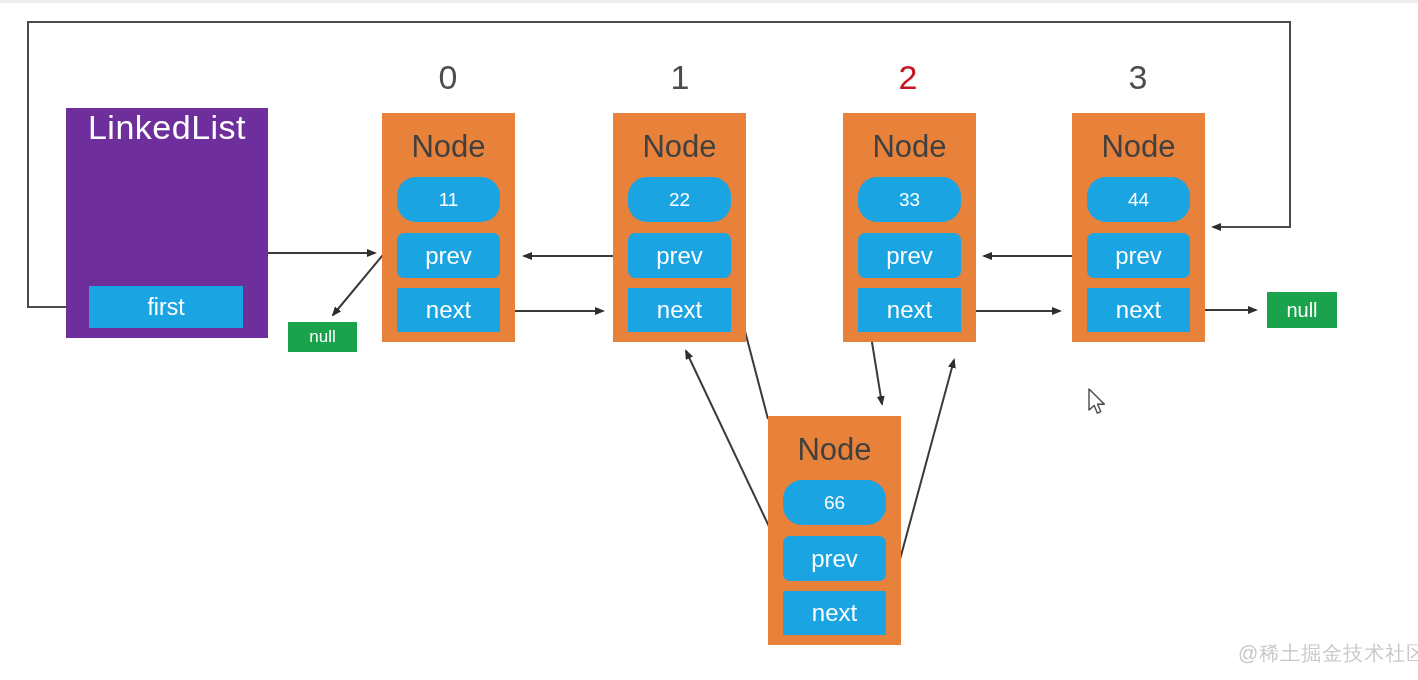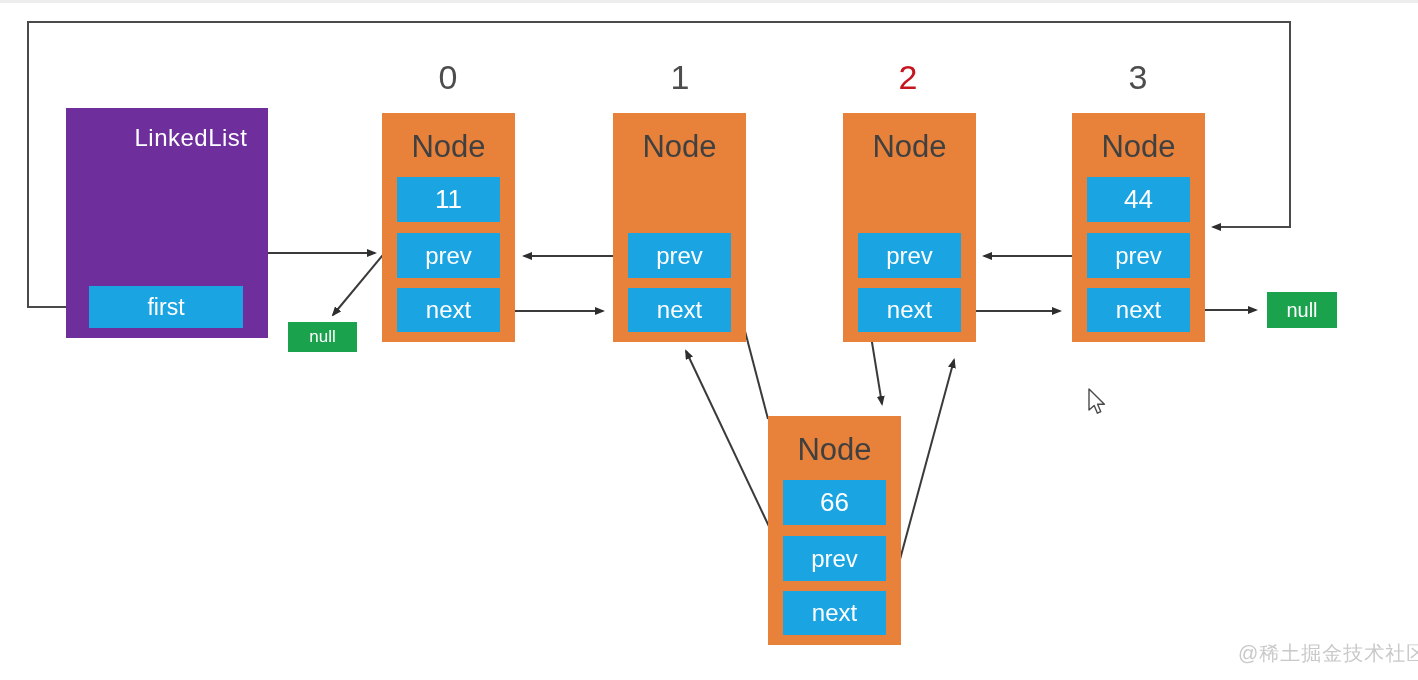--- a/index.html
+++ b/index.html
@@ -9,35 +9,35 @@
   html,body{margin:0;padding:0;}
   body{
     width:1418px;height:680px;position:relative;background:#ffffff;
     overflow:hidden;font-family:"Liberation Sans", sans-serif;
     -webkit-font-smoothing:antialiased;
   }
   .top-strip{position:absolute;left:0;top:0;width:1418px;height:3px;background:#ededed;}
   .abs{position:absolute;}
   
   .ll-box{left:66px;top:108px;width:202px;height:230px;background:var(--purple);}
-  .ll-title{position:absolute;top:16px;left:0;width:100%;text-align:center;
-    color:#fff;font-size:24px;letter-spacing:0.5px;padding-left:24px;}
+  .ll-title{position:absolute;top:0;left:0;width:100%;text-align:center;
+    color:#fff;font-size:34px;letter-spacing:0.5px;}
   .ll-field{position:absolute;left:23px;width:154px;height:42px;background:var(--blue);
     color:#fff;font-size:23px;display:flex;align-items:center;justify-content:center;}
   .ll-size{top:68px}.ll-first{top:125px}.ll-last{top:178px}
   
   .node{width:133px;height:229px;background:var(--orange);}
   .n0{left:382px;top:113px}.n1{left:613px;top:113px}.n2{left:843px;top:113px}
   .n3{left:1072px;top:113px}.n66{left:768px;top:416px}
   .node-title{position:absolute;top:16px;left:0;width:100%;text-align:center;
     color:#404040;font-size:31px;}
   .nf{position:absolute;left:15px;width:103px;height:45px;background:var(--blue);
     color:#fff;display:flex;align-items:center;justify-content:center;}
-  .nf-value{top:64px;font-size:26px;}
-  .nf-prev{top:120px;font-size:24px;}
+  .nf-value{top:64px;font-size:19px;border-radius:19px;}
+  .nf-prev{top:120px;font-size:24px;border-radius:7px;}
   .nf-next{top:175px;height:44px;font-size:24px;}
   
   .idx{width:60px;text-align:center;font-size:34px;color:var(--idx);}
   .idx-0{left:418px;top:58px}.idx-1{left:650px;top:58px}
   .idx-2{left:878px;top:58px;color:var(--idx-hot);}
   .idx-3{left:1108px;top:58px}
   
   .null-box{background:var(--green);color:#fff;display:flex;align-items:center;justify-content:center;}
   .null-left{left:288px;top:322px;width:69px;height:30px;font-size:17px;}
   .null-right{left:1267px;top:292px;width:70px;height:36px;font-size:20px;}
@@ -95,26 +95,28 @@
 
 <div class="abs node n0">
   <div class="node-title">Node</div>
   <div class="nf nf-value">11</div>
   <div class="nf nf-prev">prev</div>
   <div class="nf nf-next">next</div>
 </div>
 
 <div class="abs node n1">
   <div class="node-title">Node</div>
+  <div class="nf nf-value">22</div>
   <div class="nf nf-prev">prev</div>
   <div class="nf nf-next">next</div>
 </div>
 
 <div class="abs node n2">
   <div class="node-title">Node</div>
+  <div class="nf nf-value">33</div>
   <div class="nf nf-prev">prev</div>
   <div class="nf nf-next">next</div>
 </div>
 
 <div class="abs node n3">
   <div class="node-title">Node</div>
   <div class="nf nf-value">44</div>
   <div class="nf nf-prev">prev</div>
   <div class="nf nf-next">next</div>
 </div>

